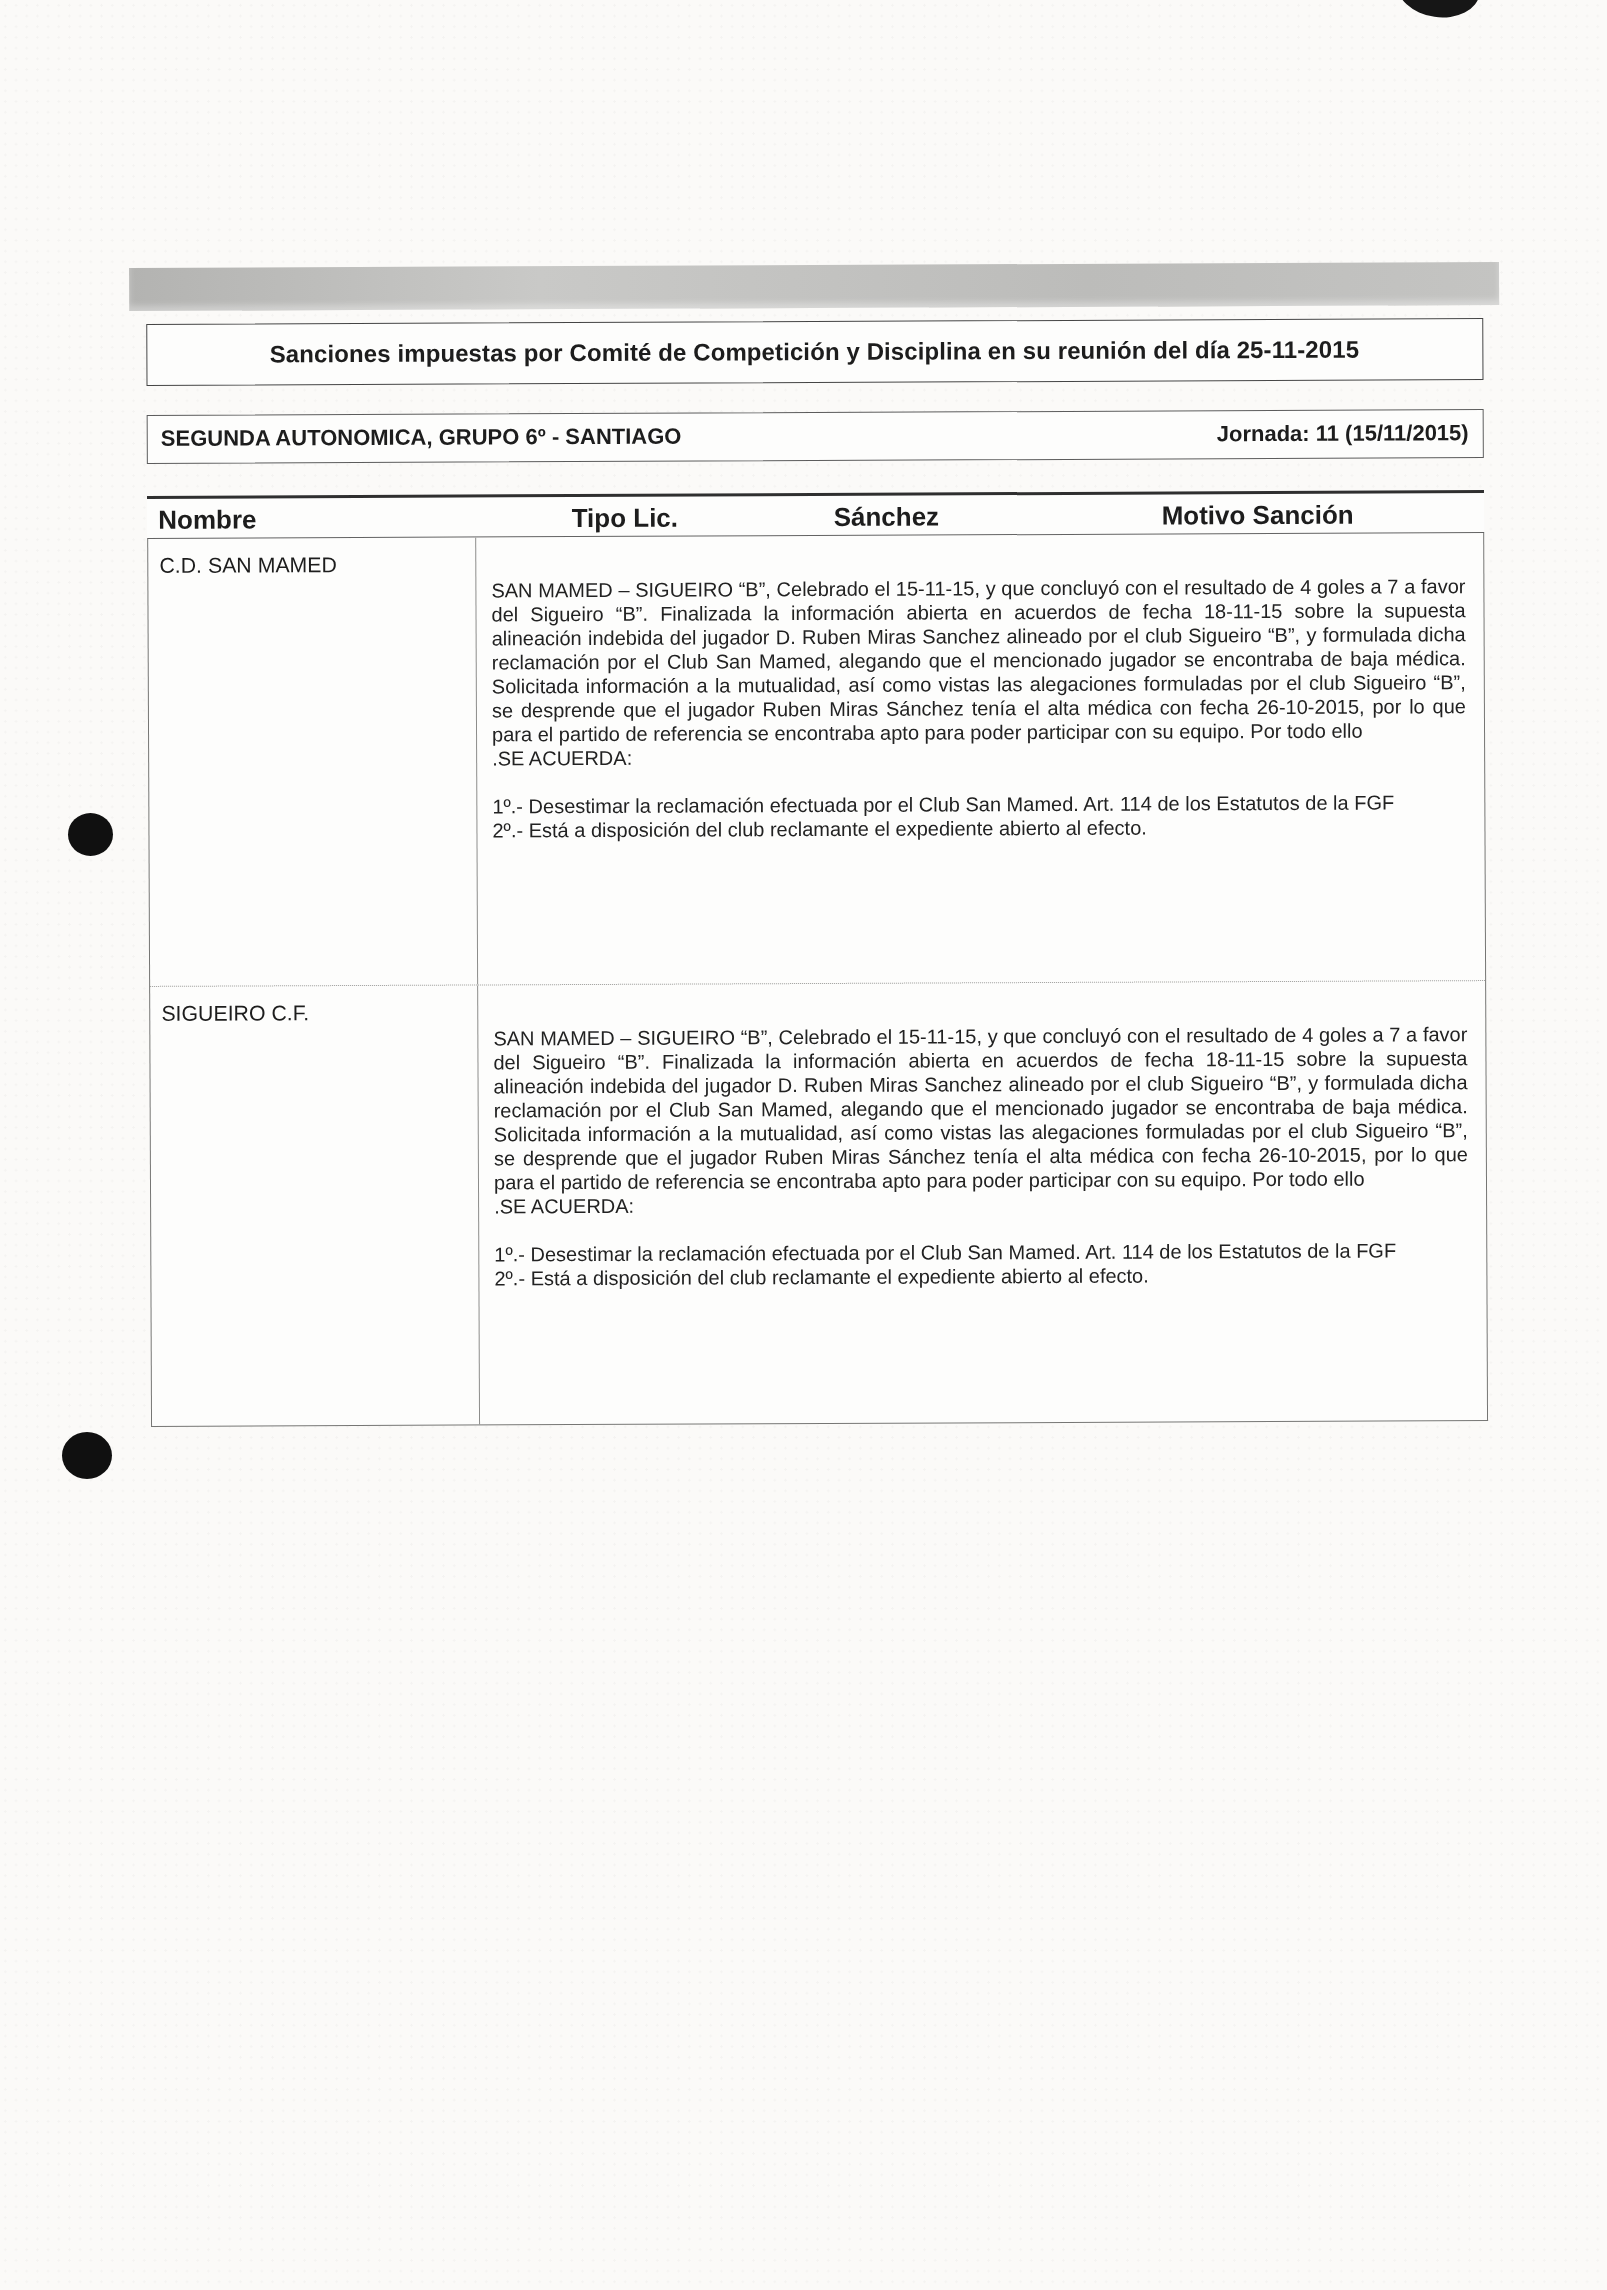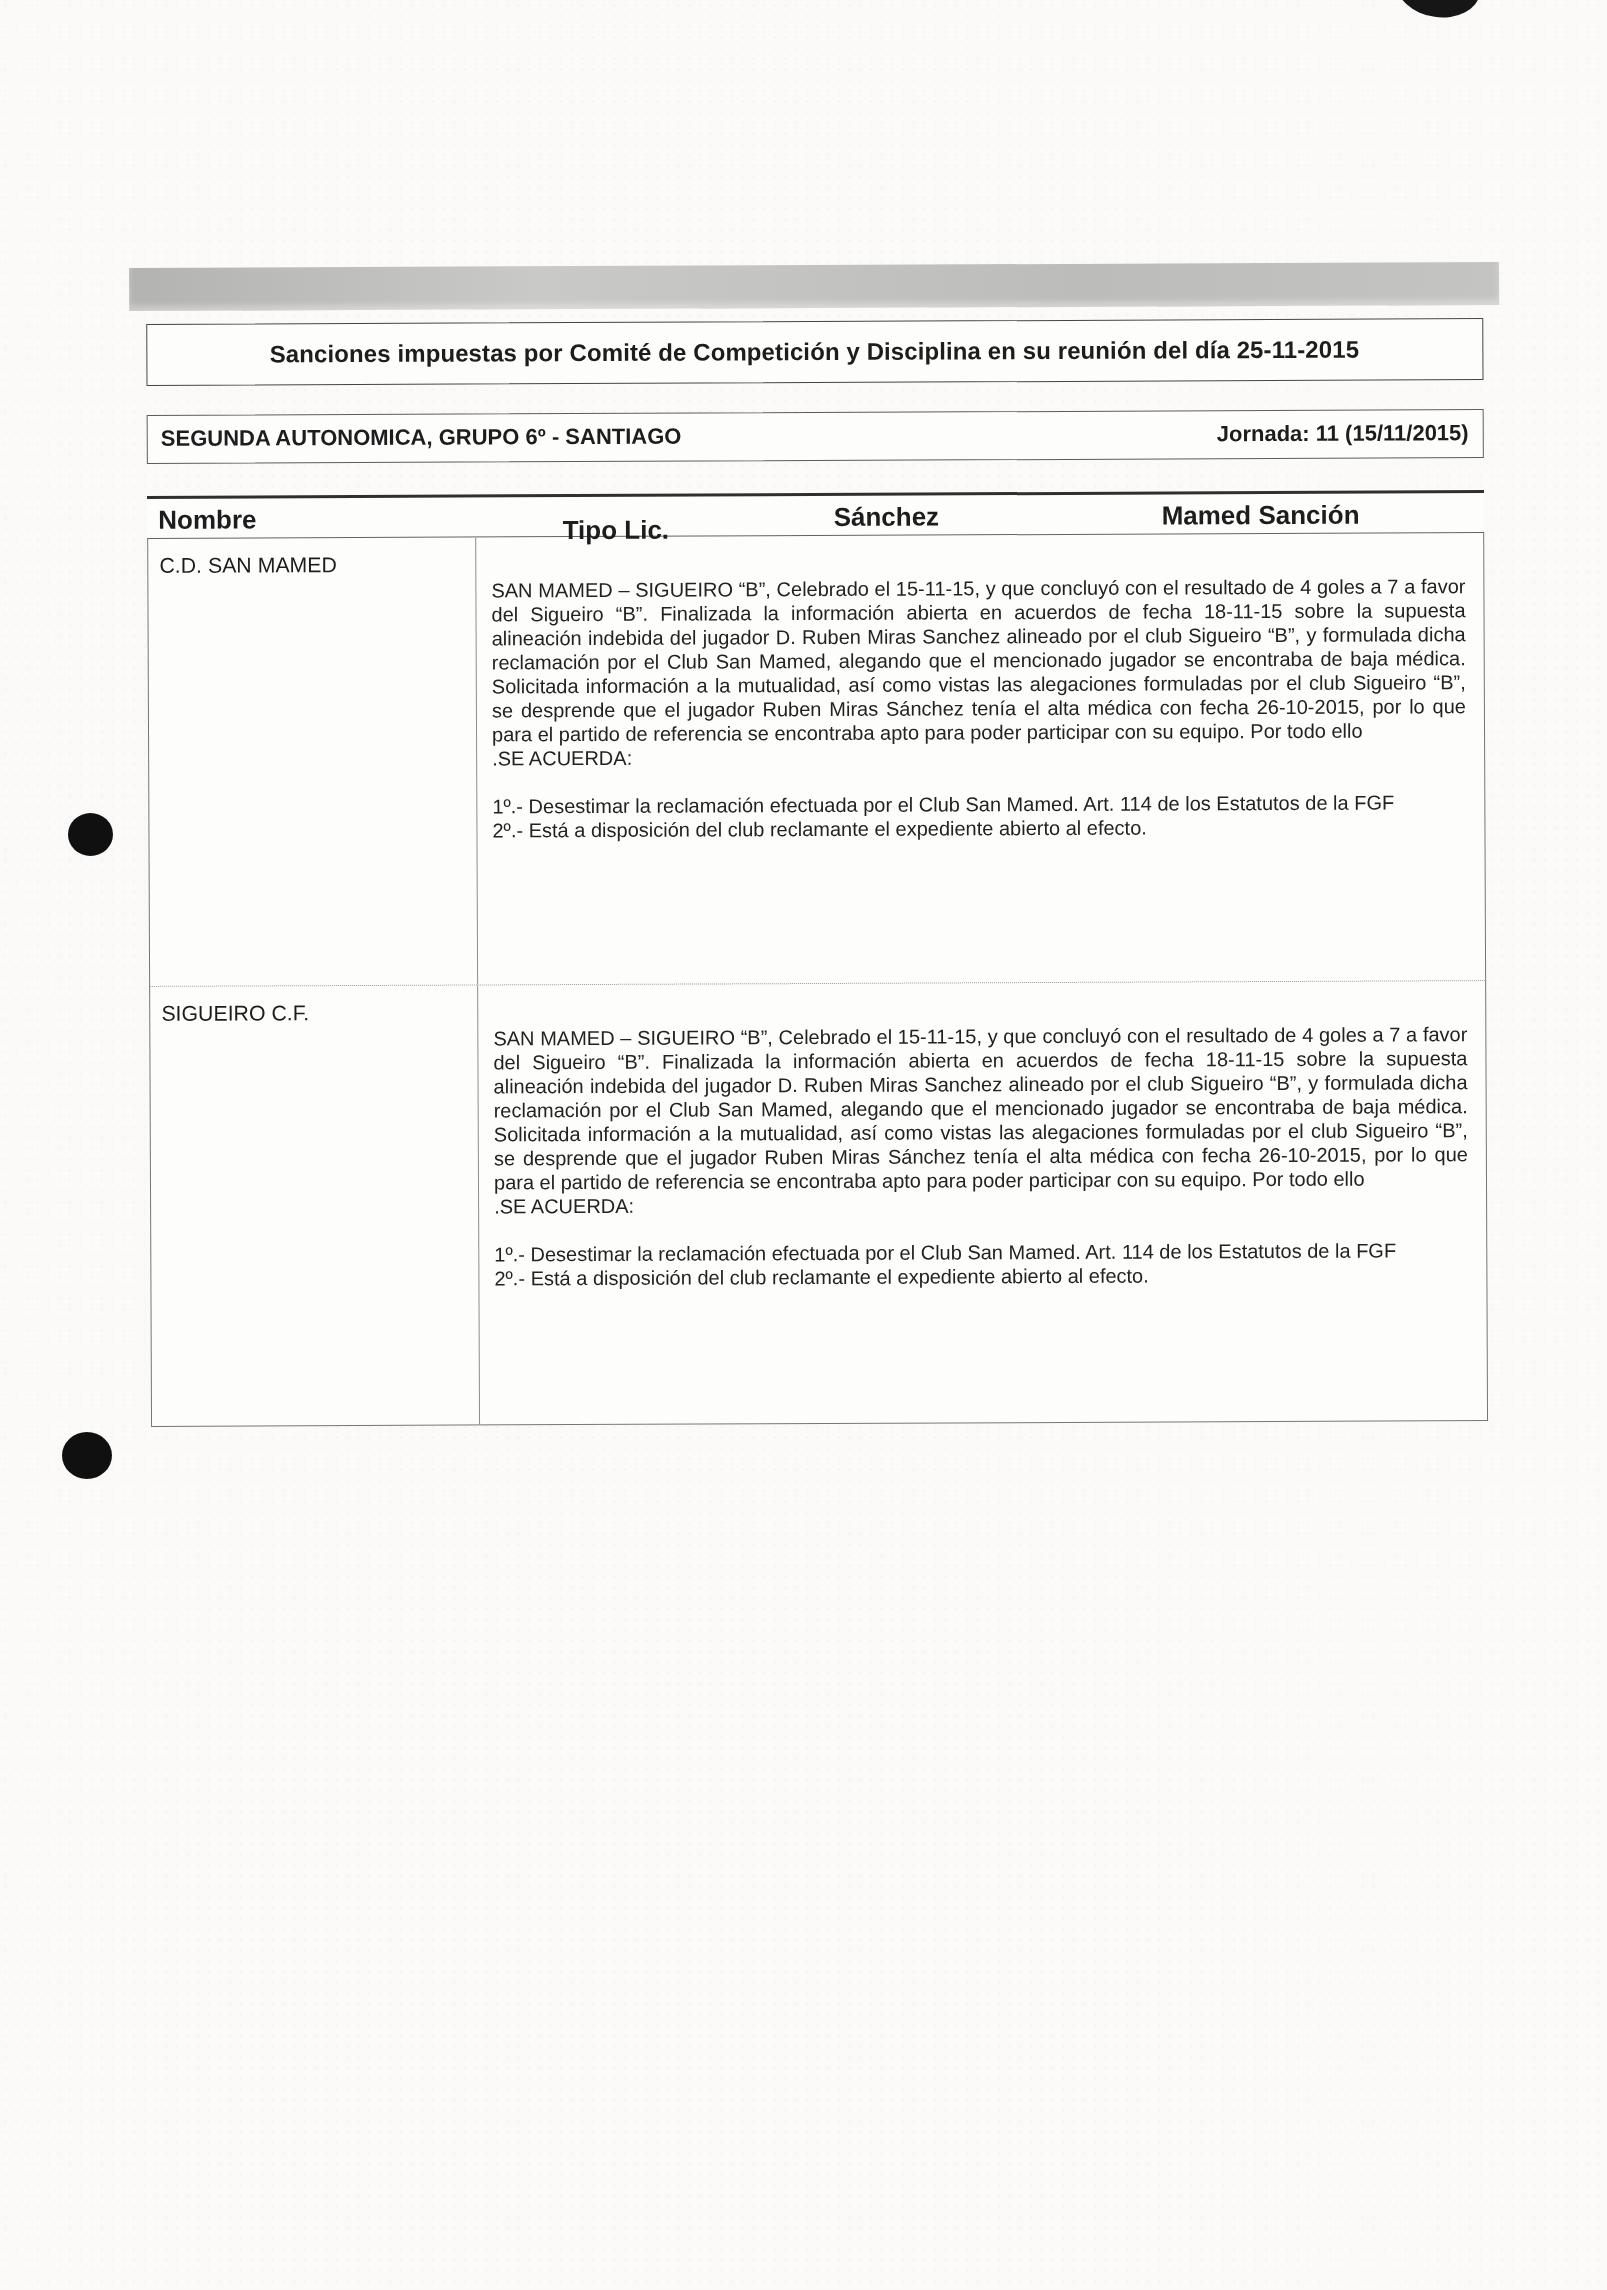--- a/index.html
+++ b/index.html
@@ -42,21 +42,21 @@
     display:flex;align-items:center;justify-content:space-between;
     padding:0 13.6px;background:#fdfdfc;box-sizing:border-box;
   }
   .comp-bar .left,.comp-bar .right{font-weight:bold;font-size:22px;}
   .thead{
     margin:32px 16.5px 0 16.5px;border-top:3.9px solid #2f2f2f;border-bottom:1.9px solid #636363;
     height:39px;position:relative;background:#fdfdfc;
   }
   .thead span{position:absolute;top:6.8px;font-weight:bold;font-size:26px;}
   .h-nombre{left:11.6px;}
-  .h-tipo{left:416px;margin-top:12px;}
+  .h-tipo{left:425px;}
   .h-articulo{left:687px;}
   .h-motivo{left:1015px;}
   .tbody{
     margin:0 16.5px;border:1.9px solid #767674;border-top:none;background:#fdfdfc;
   }
   .t-row{display:flex;box-sizing:border-box;}
   .t-row.first{height:448px;border-bottom:1.9px dotted #9b9b99;}
   .t-row.second{height:439px;}
   .cell-nombre{
     width:328px;box-sizing:border-box;border-right:1.9px solid #8d8d8b;
@@ -88,21 +88,21 @@
 
   <div class="comp-bar">
     <span class="left">SEGUNDA AUTONOMICA, GRUPO 6º - SANTIAGO</span>
     <span class="right">Jornada: 11 (15/11/2015)</span>
   </div>
 
   <div class="thead">
     <span class="h-nombre">Nombre</span>
     <span class="h-tipo">Tipo Lic.</span>
     <span class="h-articulo">Sánchez</span>
-    <span class="h-motivo">Mamed Sanción</span>
+    <span class="h-motivo">Motivo Sanción</span>
   </div>
 
   <div class="tbody">
 
     <div class="t-row first">
       <div class="cell-nombre">C.D. SAN MAMED</div>
       <div class="cell-motivo">
         <p class="para">SAN MAMED – SIGUEIRO “B”, Celebrado el 15-11-15, y que concluyó con el resultado de 4 goles a 7 a favor del Sigueiro “B”. Finalizada la información abierta en acuerdos de fecha 18-11-15 sobre la supuesta alineación indebida del jugador D. Ruben Miras Sanchez alineado por el club Sigueiro “B”, y formulada dicha reclamación por el Club San Mamed, alegando que el mencionado jugador se encontraba de baja médica. Solicitada información a la mutualidad, así como vistas las alegaciones formuladas por el club Sigueiro “B”, se desprende que el jugador Ruben Miras Sánchez tenía el alta médica con fecha 26-10-2015, por lo que para el partido de referencia se encontraba apto para poder participar con su equipo. Por todo ello</p>
         <p class="acuerda">.SE ACUERDA:</p>
         <p class="point pt1">1º.- Desestimar la reclamación efectuada por el Club San Mamed. Art. 114 de los Estatutos de la FGF</p>

